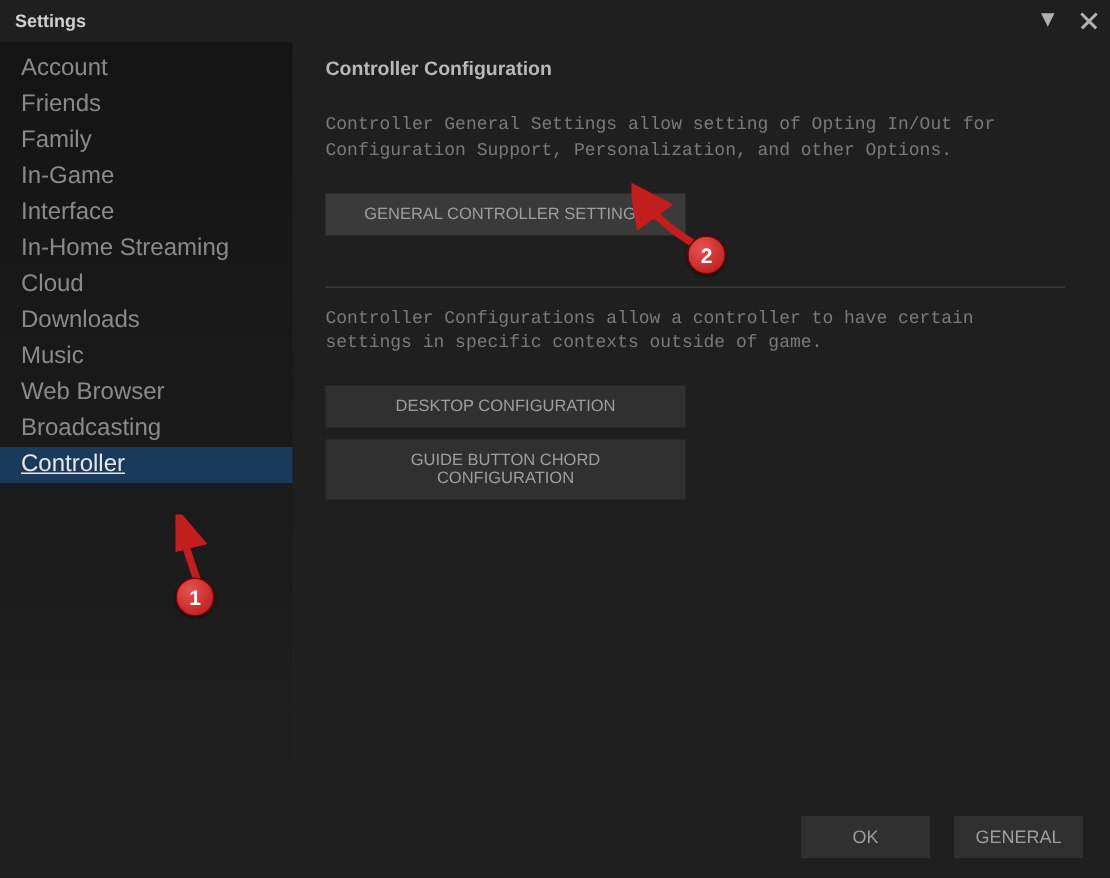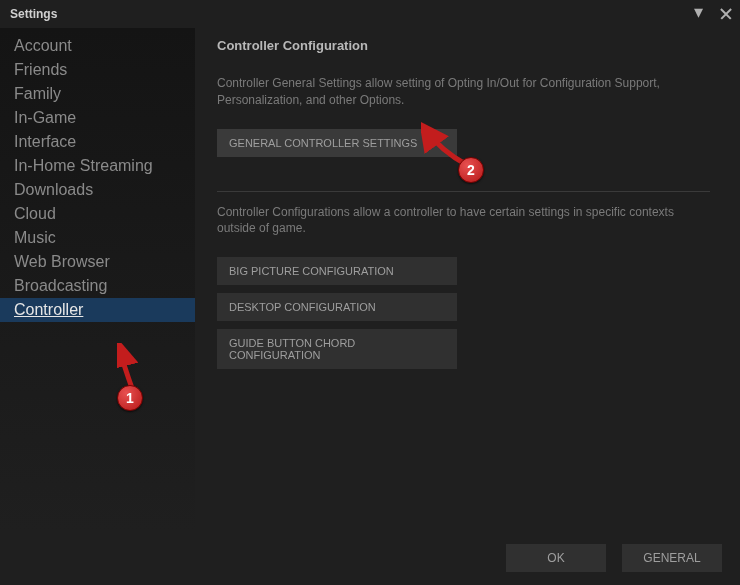--- a/index.html
+++ b/index.html
@@ -12,26 +12,26 @@
     .close-icon::before, .close-icon::after { content: ''; position: absolute; top: 5px; left: -1px; width: 14px; height: 1.5px; background: #b0b0b0; }
     .close-icon::before { transform: rotate(45deg); }
     .close-icon::after { transform: rotate(-45deg); }
     .min-icon { width: 14px; height: 14px; cursor: pointer; color: #b0b0b0; font-size: 18px; line-height: 10px; }
     .body-area { flex: 1; display: flex; }
     .sidebar { width: 195px; background: linear-gradient(to bottom, #141414 0%, #1f1f1f 100%); padding: 6px 0 0 0; }
     .sidebar-item { padding: 3px 14px; color: #8a8a8a; font-size: 16px; cursor: pointer; }
     .sidebar-item.selected { background: #1a3a5c; color: #e6e6e6; text-decoration: underline; }
     .content { flex: 1; padding: 10px 30px 10px 22px; display: flex; flex-direction: column; }
     .section-title { color: #b8b8b8; font-size: 13px; font-weight: bold; margin-bottom: 22px; }
-    .desc { color: #7a7a7a; font-size: 12px; line-height: 1.4; margin-bottom: 20px; }
-    .cfg-btn { background: #303030; color: #9e9e9e; border: none; padding: 8px 12px; font-size: 11px; text-align: left; width: 240px; cursor: pointer; margin-bottom: 8px; display: block; }
+    .desc { color: #7a7a7a; font-size: 12px; line-height: 1.4; margin-bottom: 20px; font-family: Liberation Mono, monospace; }
+    .cfg-btn { background: #303030; color: #9e9e9e; border: none; padding: 8px 12px; font-size: 11px; text-align: center; width: 240px; cursor: pointer; margin-bottom: 8px; display: block; }
     .cfg-btn.primary { background: #3a3a3a; }
     .divider { border: none; border-top: 1px solid #3a3a3a; margin: 26px 0 12px 0; }
     .footer { height: 54px; display: flex; align-items: center; justify-content: flex-end; padding: 0 18px; gap: 16px; }
-    .footer-btn { background: #303030; color: #9e9e9e; border: none; width: 100px; height: 28px; font-size: 12px; cursor: pointer; }
+    .footer-btn { background: #303030; color: #9e9e9e; border: none; width: 86px; height: 28px; font-size: 12px; cursor: pointer; }
     .annotation { position: absolute; pointer-events: none; }
     .badge { width: 26px; height: 26px; border-radius: 50%; background: radial-gradient(circle at 35% 30%, #e85050, #b51818); color: #fff; display: flex; align-items: center; justify-content: center; font-size: 14px; font-weight: bold; border: 1px solid #7a0000; box-shadow: 0 1px 2px rgba(0,0,0,0.6); }
     .arrow { position: absolute; width: 60px; height: 60px; }
     .arrow svg { width: 100%; height: 100%; }
     #anno1 { left: 117px; top: 343px; }
     #anno2 { left: 421px; top: 121px; }
     #badge1 { position: absolute; left: 117px; top: 385px; }
     #badge2 { position: absolute; left: 458px; top: 157px; }
   </style>
 </head>
@@ -46,34 +46,33 @@
     </div>
   </div>
   <div class="body-area">
     <div class="sidebar">
       <div class="sidebar-item">Account</div>
       <div class="sidebar-item">Friends</div>
       <div class="sidebar-item">Family</div>
       <div class="sidebar-item">In-Game</div>
       <div class="sidebar-item">Interface</div>
       <div class="sidebar-item">In-Home Streaming</div>
+      <div class="sidebar-item">Cloud</div>
       <div class="sidebar-item">Downloads</div>
-      <div class="sidebar-item">Cloud</div>
       <div class="sidebar-item">Music</div>
       <div class="sidebar-item">Web Browser</div>
       <div class="sidebar-item">Broadcasting</div>
       <div class="sidebar-item selected">Controller</div>
     </div>
     <div class="content">
       <div class="section-title">Controller Configuration</div>
       <div class="desc">Controller General Settings allow setting of Opting In/Out for Configuration Support, Personalization, and other Options.</div>
       <button class="cfg-btn primary">GENERAL CONTROLLER SETTINGS</button>
       <hr class="divider">
       <div class="desc">Controller Configurations allow a controller to have certain settings in specific contexts outside of game.</div>
-      <button class="cfg-btn">BIG PICTURE CONFIGURATION</button>
       <button class="cfg-btn">DESKTOP CONFIGURATION</button>
       <button class="cfg-btn">GUIDE BUTTON CHORD CONFIGURATION</button>
     </div>
   </div>
   <div class="footer">
     <button class="footer-btn">OK</button>
     <button class="footer-btn">GENERAL</button>
   </div>
 </div>
 

